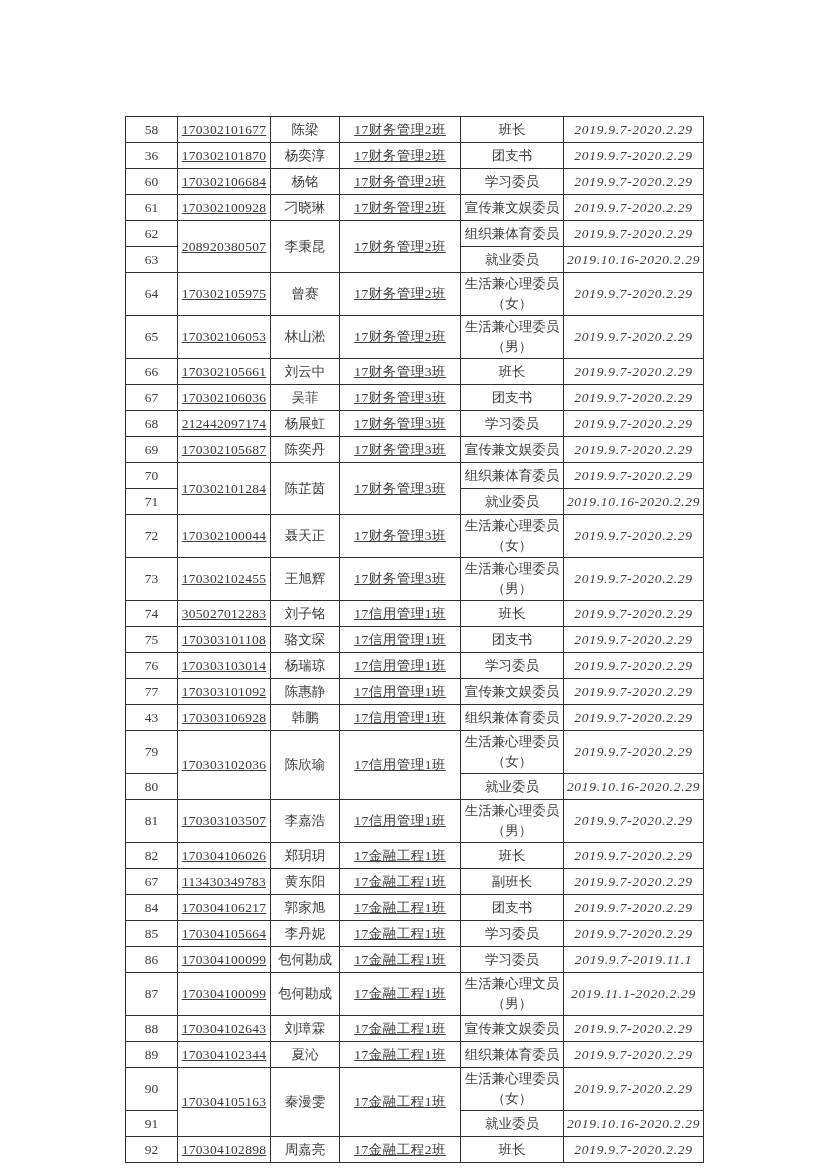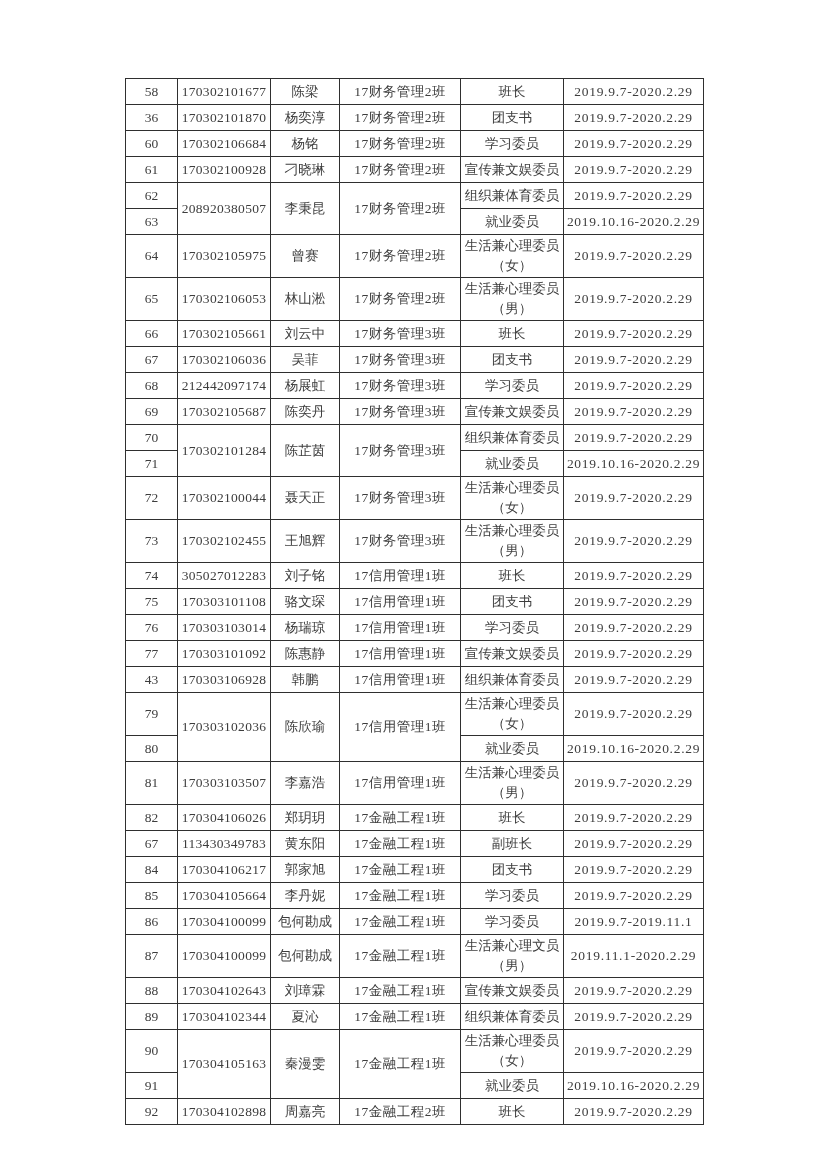--- a/index.html
+++ b/index.html
@@ -11,20 +11,21 @@
     width: 827px;
     height: 1169px;
     position: relative;
     overflow: hidden;
     font-family: "Liberation Serif", "DejaVu Serif", serif;
   }
   .page {
     position: absolute;
     inset: 0;
     background: #ffffff;
+    margin-top: 38px;
   }
   table.roster {
     position: absolute;
     left: 125px;
     top: 78px;
     width: 578px;
     border-collapse: collapse;
     table-layout: fixed;
     font-size: 13.5px;
     color: #3d3d3d;
@@ -38,23 +39,23 @@
     padding: 1px 2px;
     overflow: hidden;
     word-break: break-all;
   }
   col.c-no     { width: 52px; }
   col.c-id     { width: 93px; }
   col.c-name   { width: 69px; }
   col.c-cls    { width: 121px; }
   col.c-pos    { width: 103px; }
   col.c-period { width: 140px; }
-  td.cell-id     { letter-spacing: 0.3px; }
-  td.cell-cls    { letter-spacing: 0.5px; }
-  td.cell-period { letter-spacing: 0.7px; white-space: nowrap; }
+  td.cell-id     { letter-spacing: 0.3px; text-decoration: underline; }
+  td.cell-cls    { letter-spacing: 0.5px; text-decoration: underline; }
+  td.cell-period { letter-spacing: 0.7px; white-space: nowrap; font-style: italic; }
 </style>
 </head>
 <body>
 
 <div class="page">
   <table class="roster">
     <colgroup>
       <col class="c-no">
       <col class="c-id">
       <col class="c-name">

